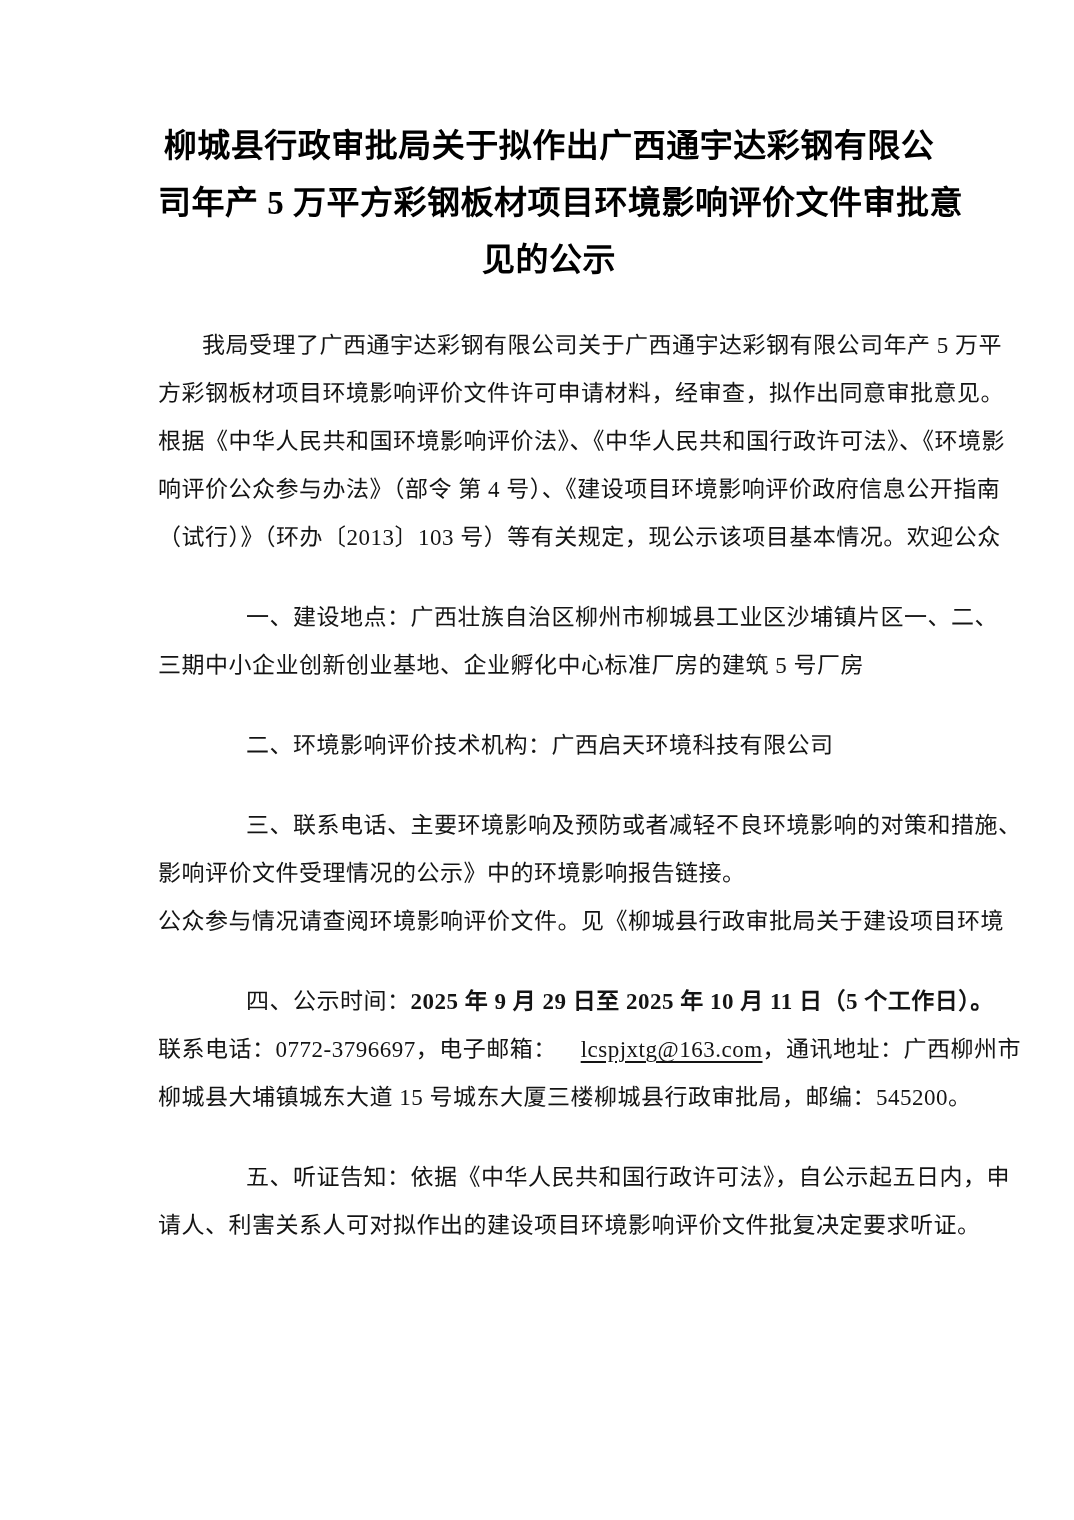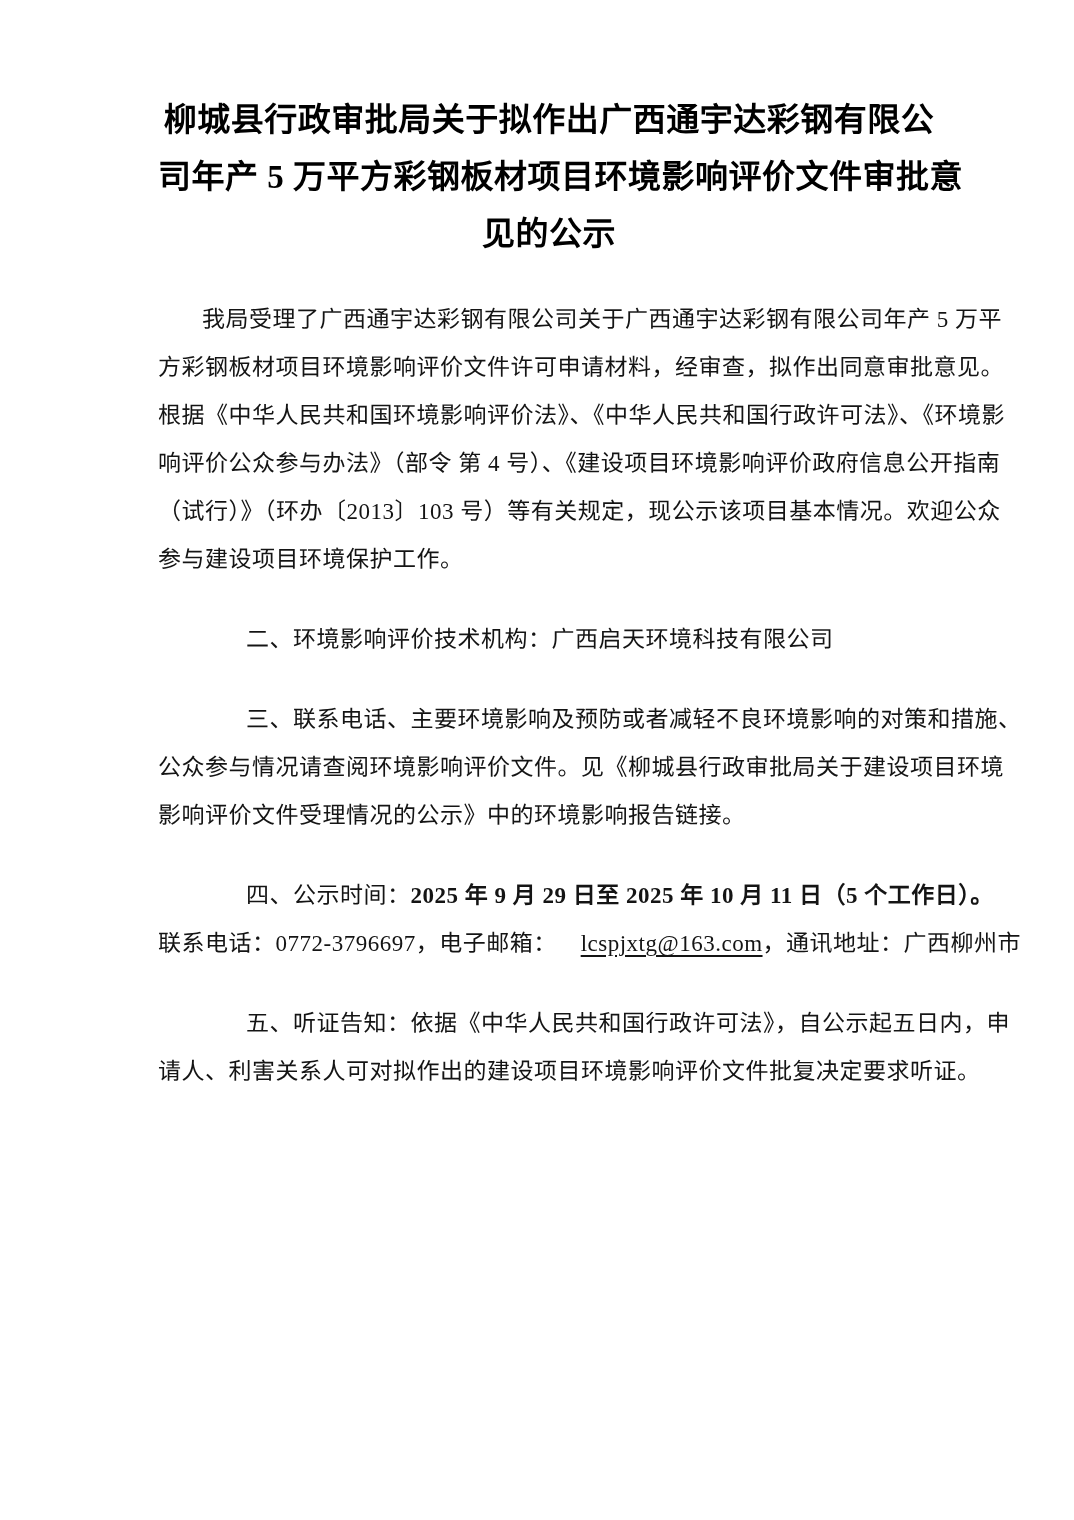--- a/index.html
+++ b/index.html
@@ -11,21 +11,21 @@
     width: 1074px;
     height: 1520px;
     overflow: hidden;
     font-family: "Liberation Serif", "DejaVu Serif", serif;
     color: #141414;
   }
   .page {
     box-sizing: border-box;
     width: 1074px;
     height: 1369px;
-    padding: 92px 134px 0 158px;
+    padding: 118px 134px 0 158px;
     background: #ffffff;
   }
   .doc-title {
     font-size: 33px;
     font-weight: 700;
     line-height: 57px;
     text-align: center;
     letter-spacing: 0.5px;
     margin: 0 0 33px 0;
     color: #000000;
@@ -59,37 +59,41 @@
     </h1>
 
   <div class="body-text">
 
     <div class="para indent2">
         <div class="line"><span>我局受理了广西通宇达彩钢有限公司关于广西通宇达彩钢有限公司年产 5 万平</span></div>
         <div class="line"><span>方彩钢板材项目环境影响评价文件许可申请材料，经审查，拟作出同意审批意见。</span></div>
         <div class="line"><span>根据《中华人民共和国环境影响评价法》、《中华人民共和国行政许可法》、《环境影</span></div>
         <div class="line"><span>响评价公众参与办法》（部令 第 4 号）、《建设项目环境影响评价政府信息公开指南</span></div>
         <div class="line"><span>（试行）》（环办〔2013〕103 号）等有关规定，现公示该项目基本情况。欢迎公众</span></div>
-        <div class="line"><span>参与建设项目环境保护工作。</span></div>
       </div>
 
+    <div class="para indent4">
+        <div class="line"><span>一、建设地点：广西壮族自治区柳州市柳城县工业区沙埔镇片区一、二、</span></div>
+        <div class="line"><span>三期中小企业创新创业基地、企业孵化中心标准厂房的建筑 5 号厂房</span></div>
+      </div>
 
     <div class="para indent4">
         <div class="line"><span>二、环境影响评价技术机构：广西启天环境科技有限公司</span></div>
       </div>
 
     <div class="para indent4">
         <div class="line"><span>三、联系电话、主要环境影响及预防或者减轻不良环境影响的对策和措施、</span></div>
+        <div class="line"><span>影响评价文件受理情况的公示》中的环境影响报告链接。</span></div>
         <div class="line"><span>公众参与情况请查阅环境影响评价文件。见《柳城县行政审批局关于建设项目环境</span></div>
-        <div class="line"><span>影响评价文件受理情况的公示》中的环境影响报告链接。</span></div>
       </div>
 
     <div class="para indent4">
         <div class="line"><span>四、公示时间：</span><span class="bold">2025 年 9 月 29 日至 2025 年 10 月 11 日（5 个工作日）。</span></div>
         <div class="line"><span>联系电话：0772-3796697，电子邮箱：</span><span class="underline">lcspjxtg@163.com</span><span>，通讯地址：广西柳州市</span></div>
+        <div class="line"><span>柳城县大埔镇城东大道 15 号城东大厦三楼柳城县行政审批局，邮编：545200。</span></div>
       </div>
 
     <div class="para indent4">
         <div class="line"><span>五、听证告知：依据《中华人民共和国行政许可法》，自公示起五日内，申</span></div>
         <div class="line"><span>请人、利害关系人可对拟作出的建设项目环境影响评价文件批复决定要求听证。</span></div>
       </div>
 
   </div>
 </div>
 

